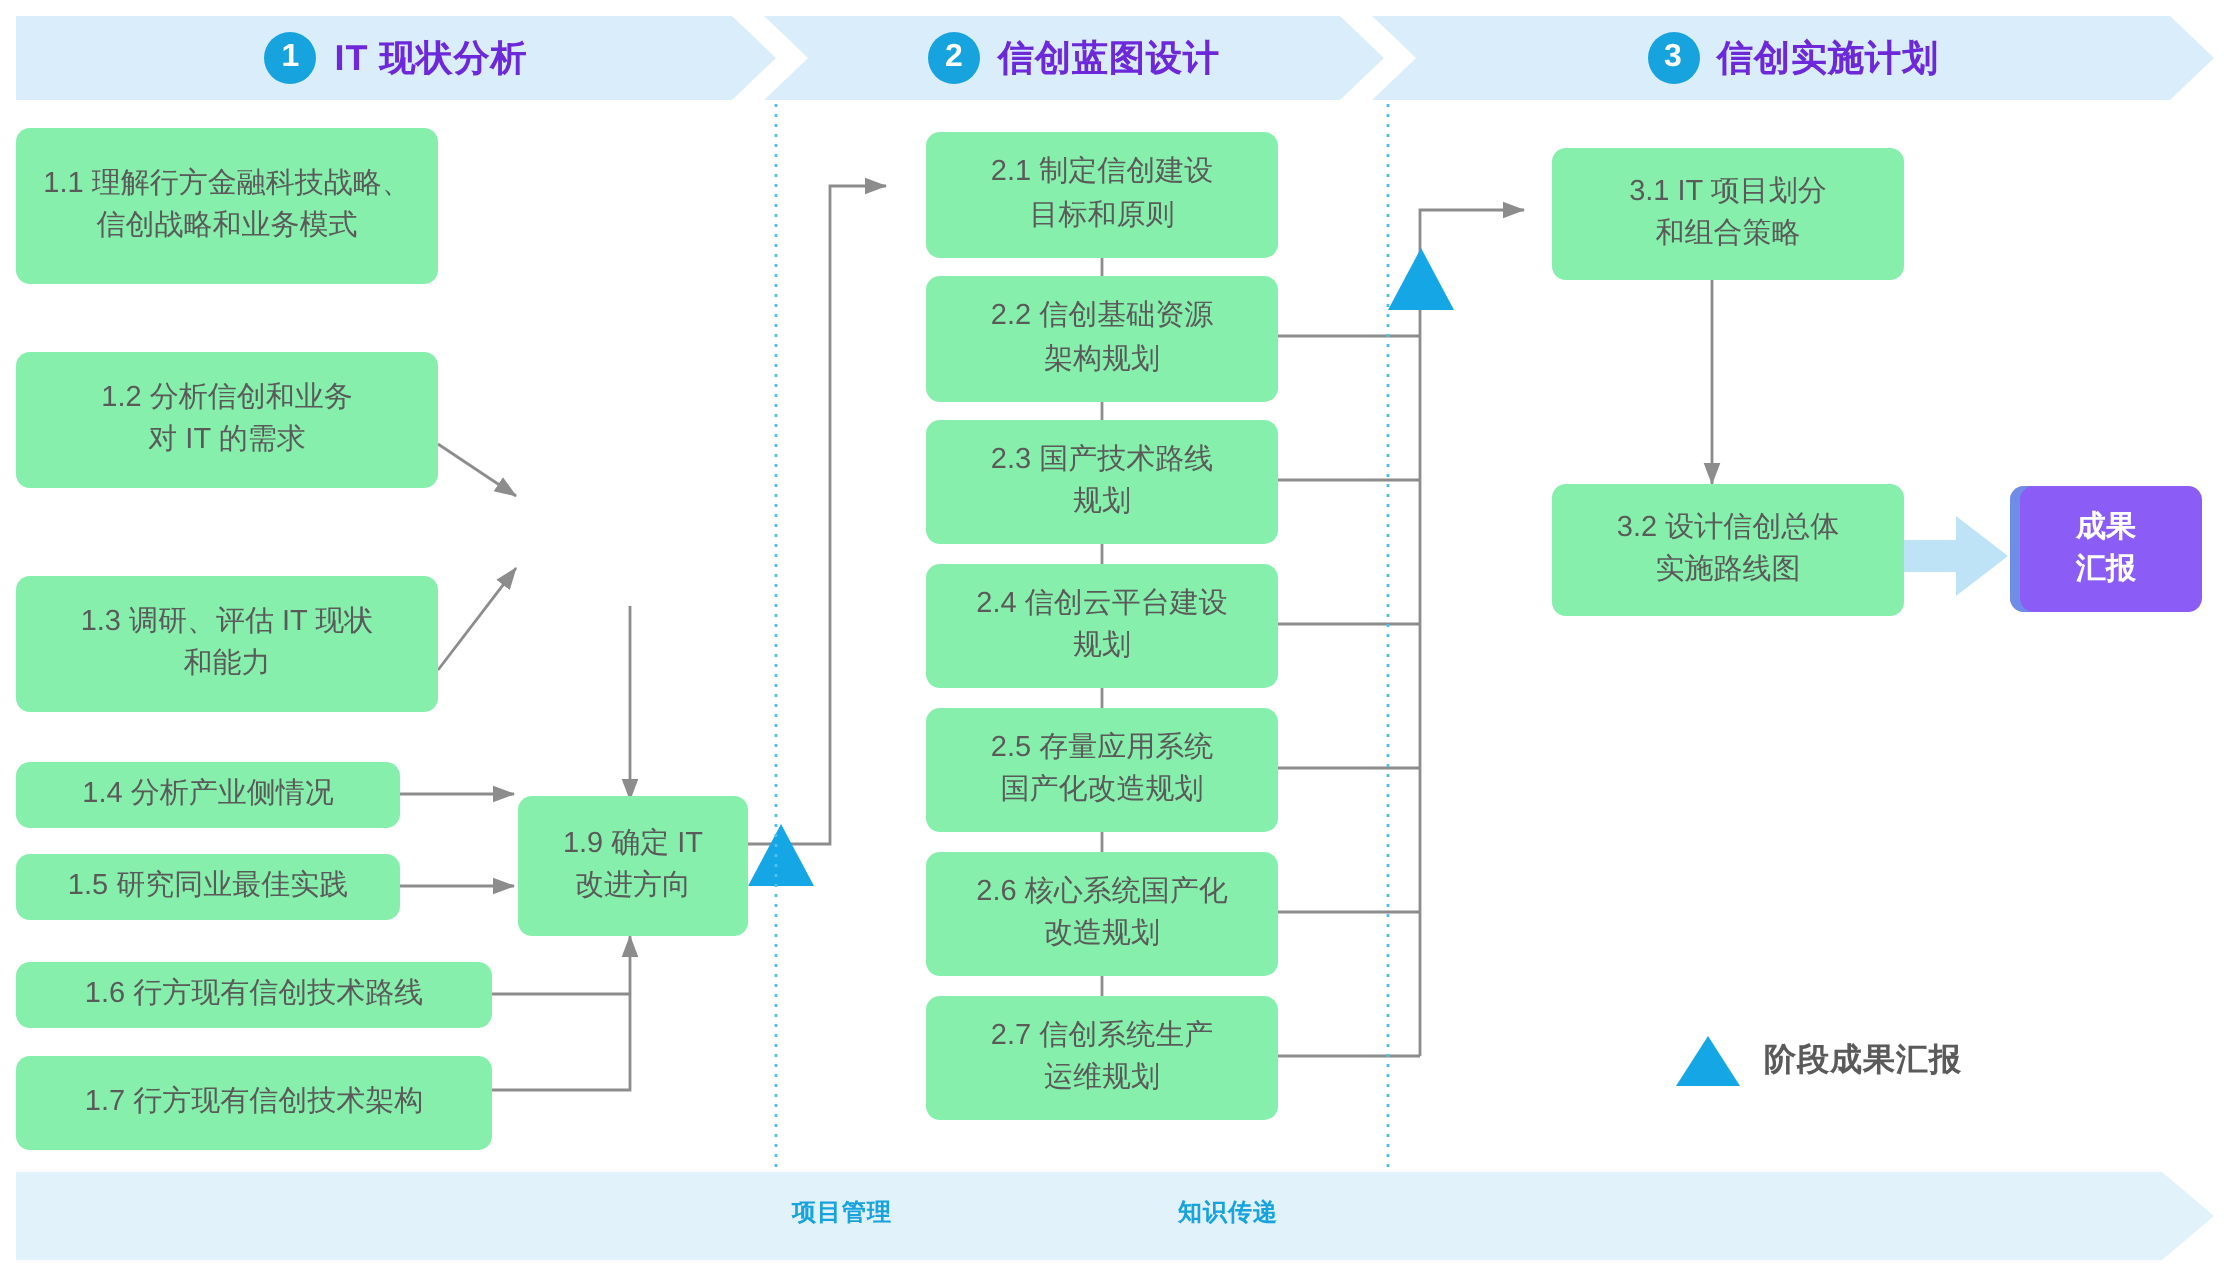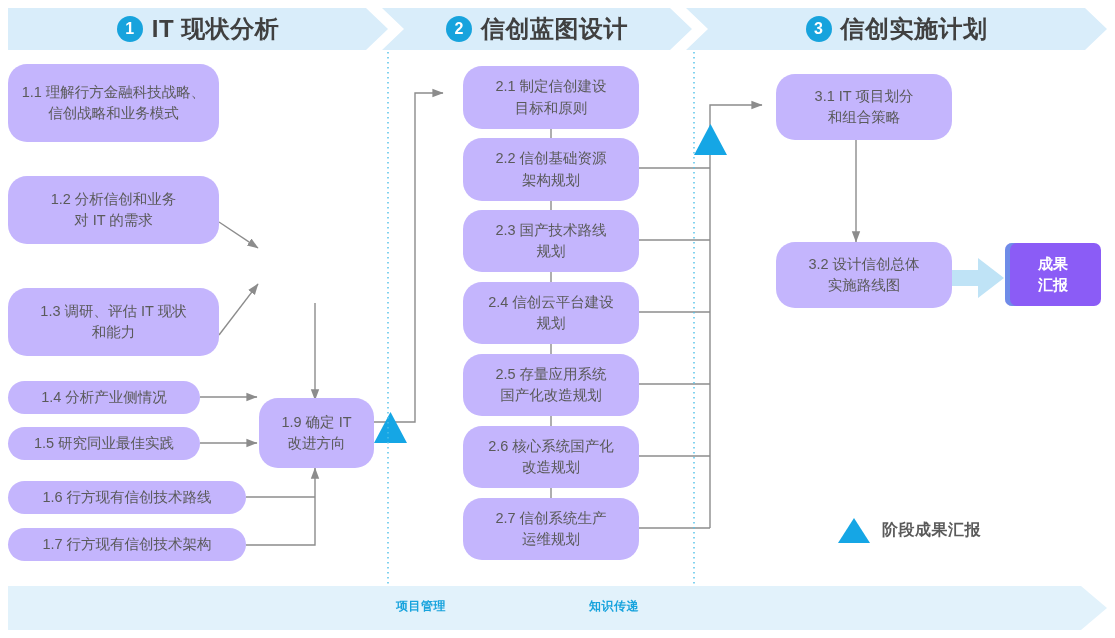--- a/index.html
+++ b/index.html
@@ -34,28 +34,28 @@
   }
   .phase-inner{display:flex;align-items:center;gap:9px;}
   .phase-num{
     width:26px;height:26px;border-radius:50%;
     background:#17a3dd;color:#fff;
     font-size:16px;font-weight:bold;
     display:flex;align-items:center;justify-content:center;
     line-height:1;
   }
   .phase-title{
-    color:#404040;font-size:24px;font-weight:bold;white-space:nowrap;
+    color:#6d28d9;font-size:18px;font-weight:bold;white-space:nowrap;
     letter-spacing:.5px;
   }
   
   .task{
     position:absolute;
-    background:#c4b5fd;
-    border-radius:19px;
+    background:#86efac;
+    border-radius:7px;
     color:#5a5a5a;
     font-size:14.5px;
     line-height:1.45;
     display:flex;
     align-items:center;
     justify-content:center;
     text-align:center;
     padding:16px 7px;
     box-sizing:border-box;
     white-space:pre-line;
@@ -191,21 +191,21 @@
 
   <div class="task" style="left:8px;top:64px;width:211px;height:78px;">1.1 理解行方金融科技战略、
 信创战略和业务模式</div>
   <div class="task" style="left:8px;top:176px;width:211px;height:68px;">1.2 分析信创和业务
 对 IT 的需求</div>
   <div class="task" style="left:8px;top:288px;width:211px;height:68px;">1.3 调研、评估 IT 现状
 和能力</div>
   <div class="task" style="left:8px;top:381px;width:192px;height:33px;">1.4 分析产业侧情况</div>
   <div class="task" style="left:8px;top:427px;width:192px;height:33px;">1.5 研究同业最佳实践</div>
   <div class="task" style="left:8px;top:481px;width:238px;height:33px;">1.6 行方现有信创技术路线</div>
-  <div class="task" style="left:8px;top:528px;width:238px;height:33px;">1.7 行方现有信创技术架构</div>
+  <div class="task" style="left:8px;top:528px;width:238px;height:47px;">1.7 行方现有信创技术架构</div>
   <div class="task" style="left:259px;top:398px;width:115px;height:70px;text-align:center;">1.9 确定 IT
 改进方向</div>
 
   <div class="task" style="left:463px;top:66px;width:176px;height:63px;">2.1 制定信创建设
 目标和原则</div>
   <div class="task" style="left:463px;top:138px;width:176px;height:63px;">2.2 信创基础资源
 架构规划</div>
   <div class="task" style="left:463px;top:210px;width:176px;height:62px;">2.3 国产技术路线
 规划</div>
   <div class="task" style="left:463px;top:282px;width:176px;height:62px;">2.4 信创云平台建设

